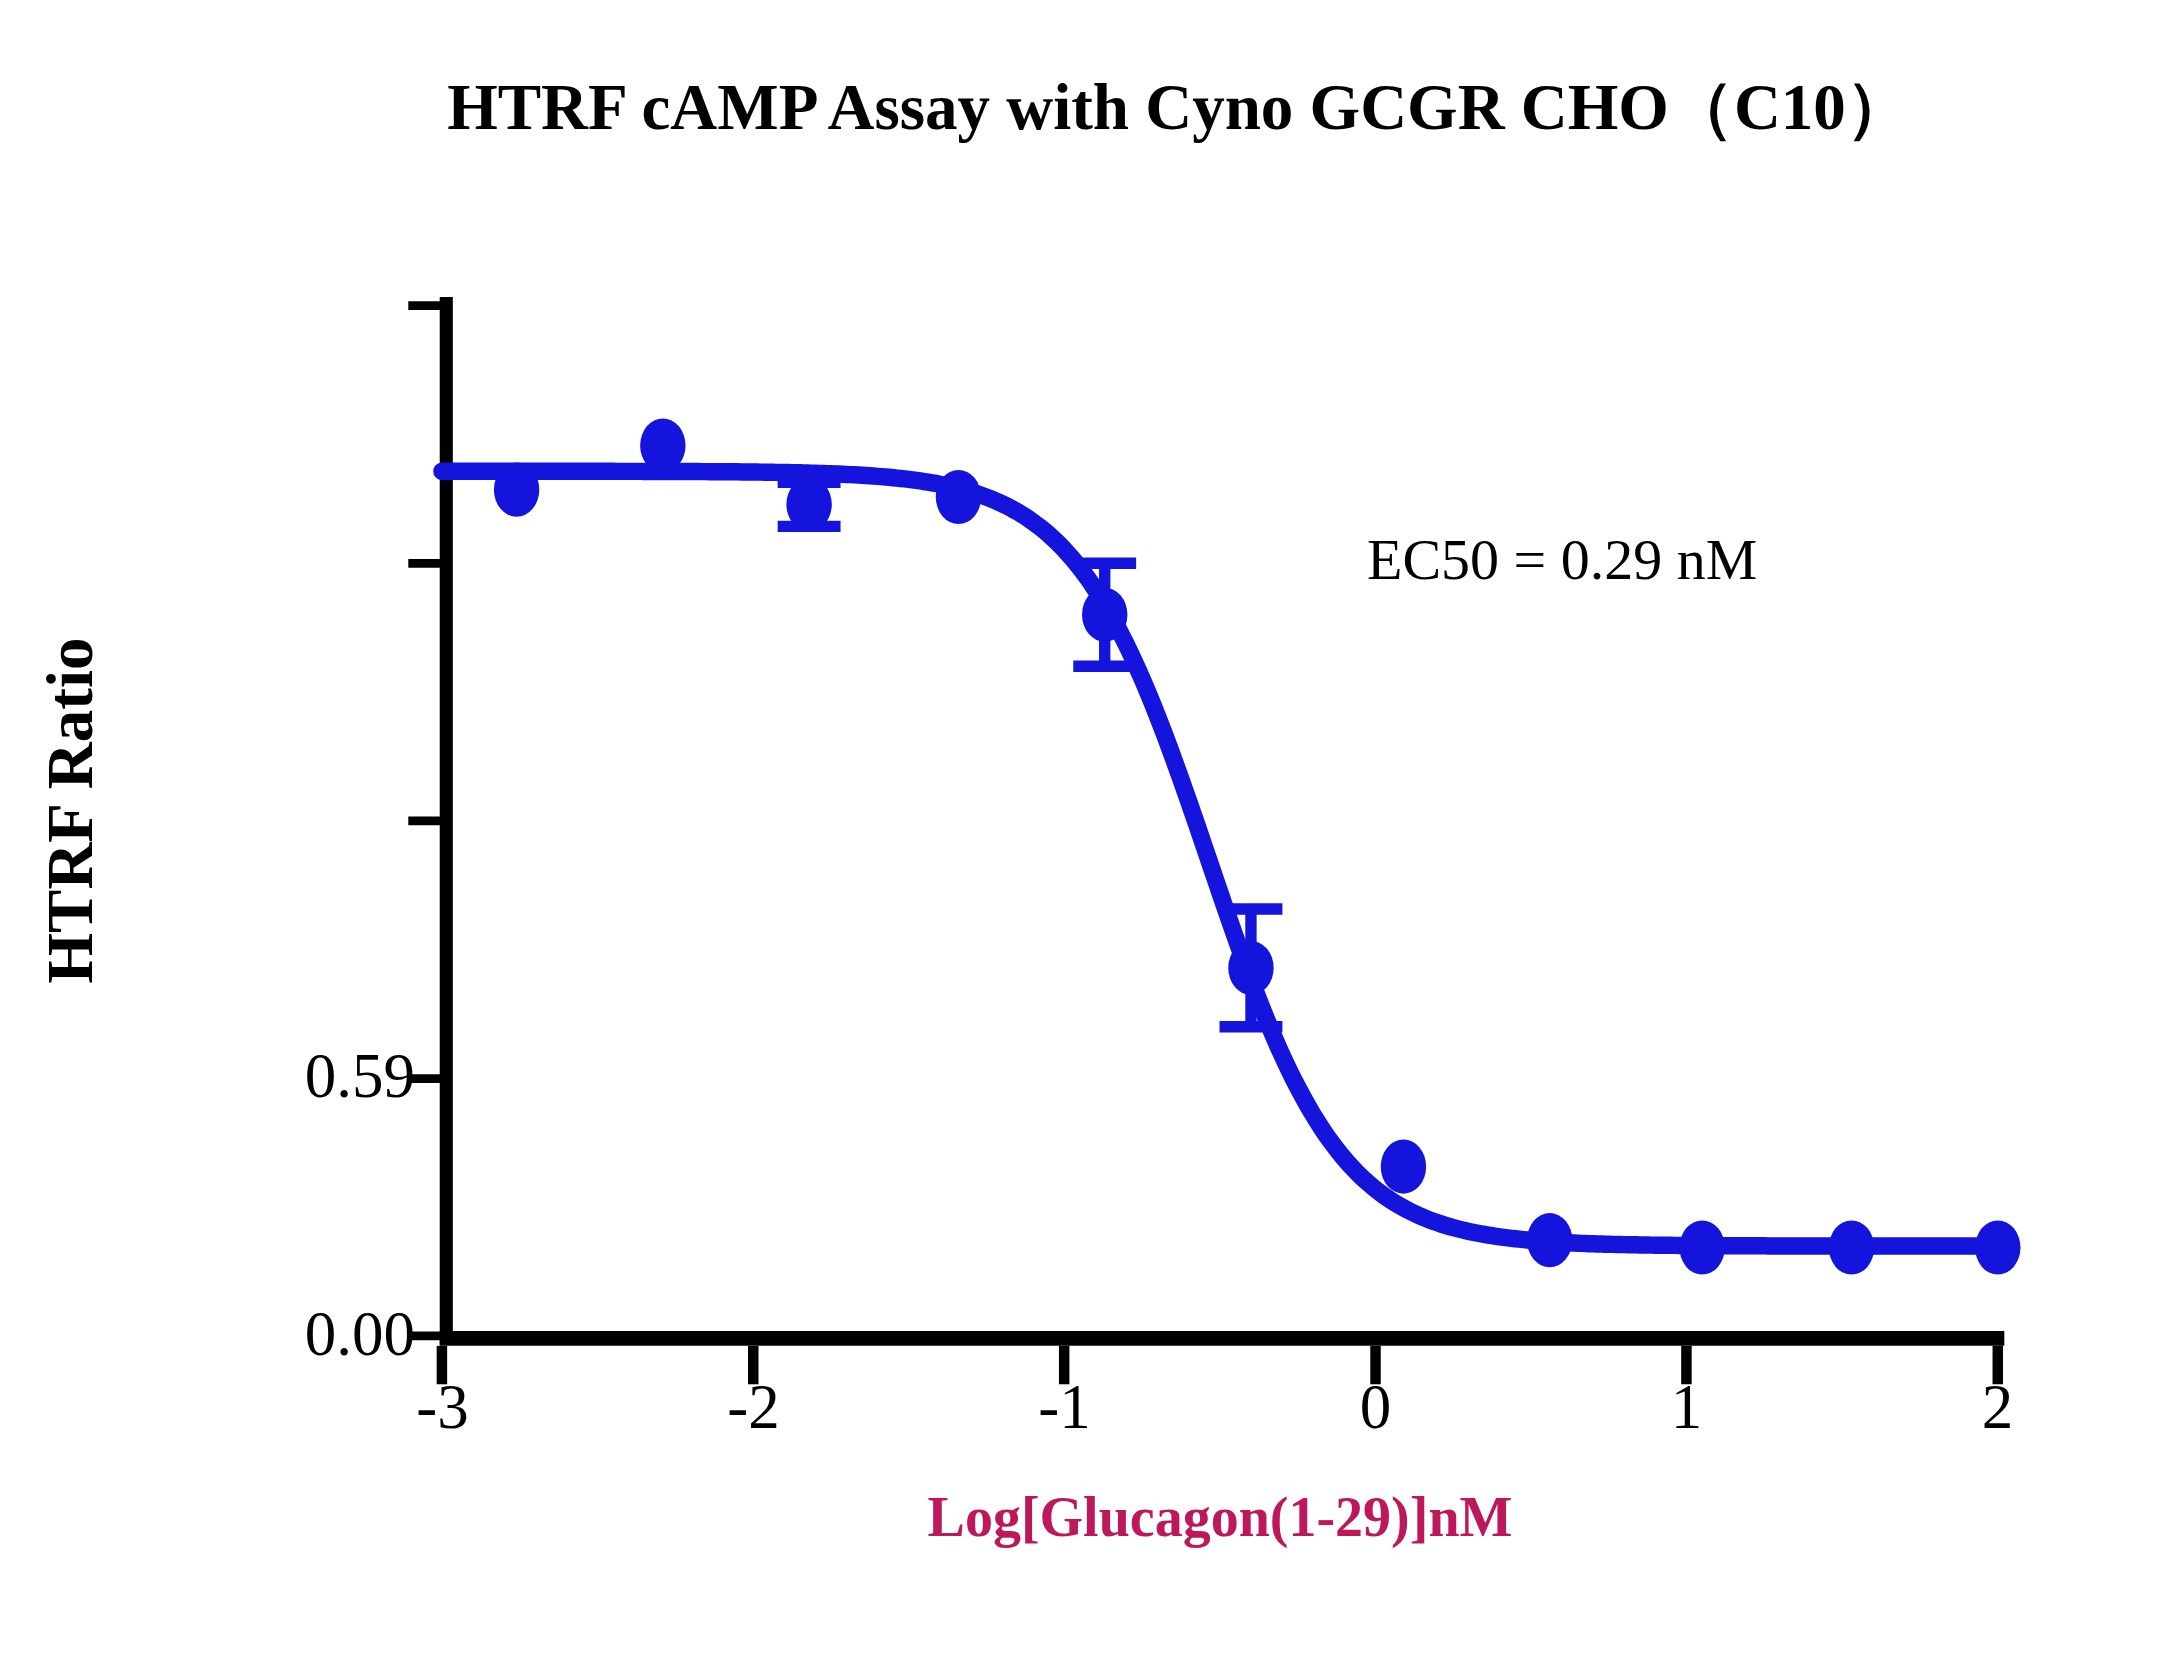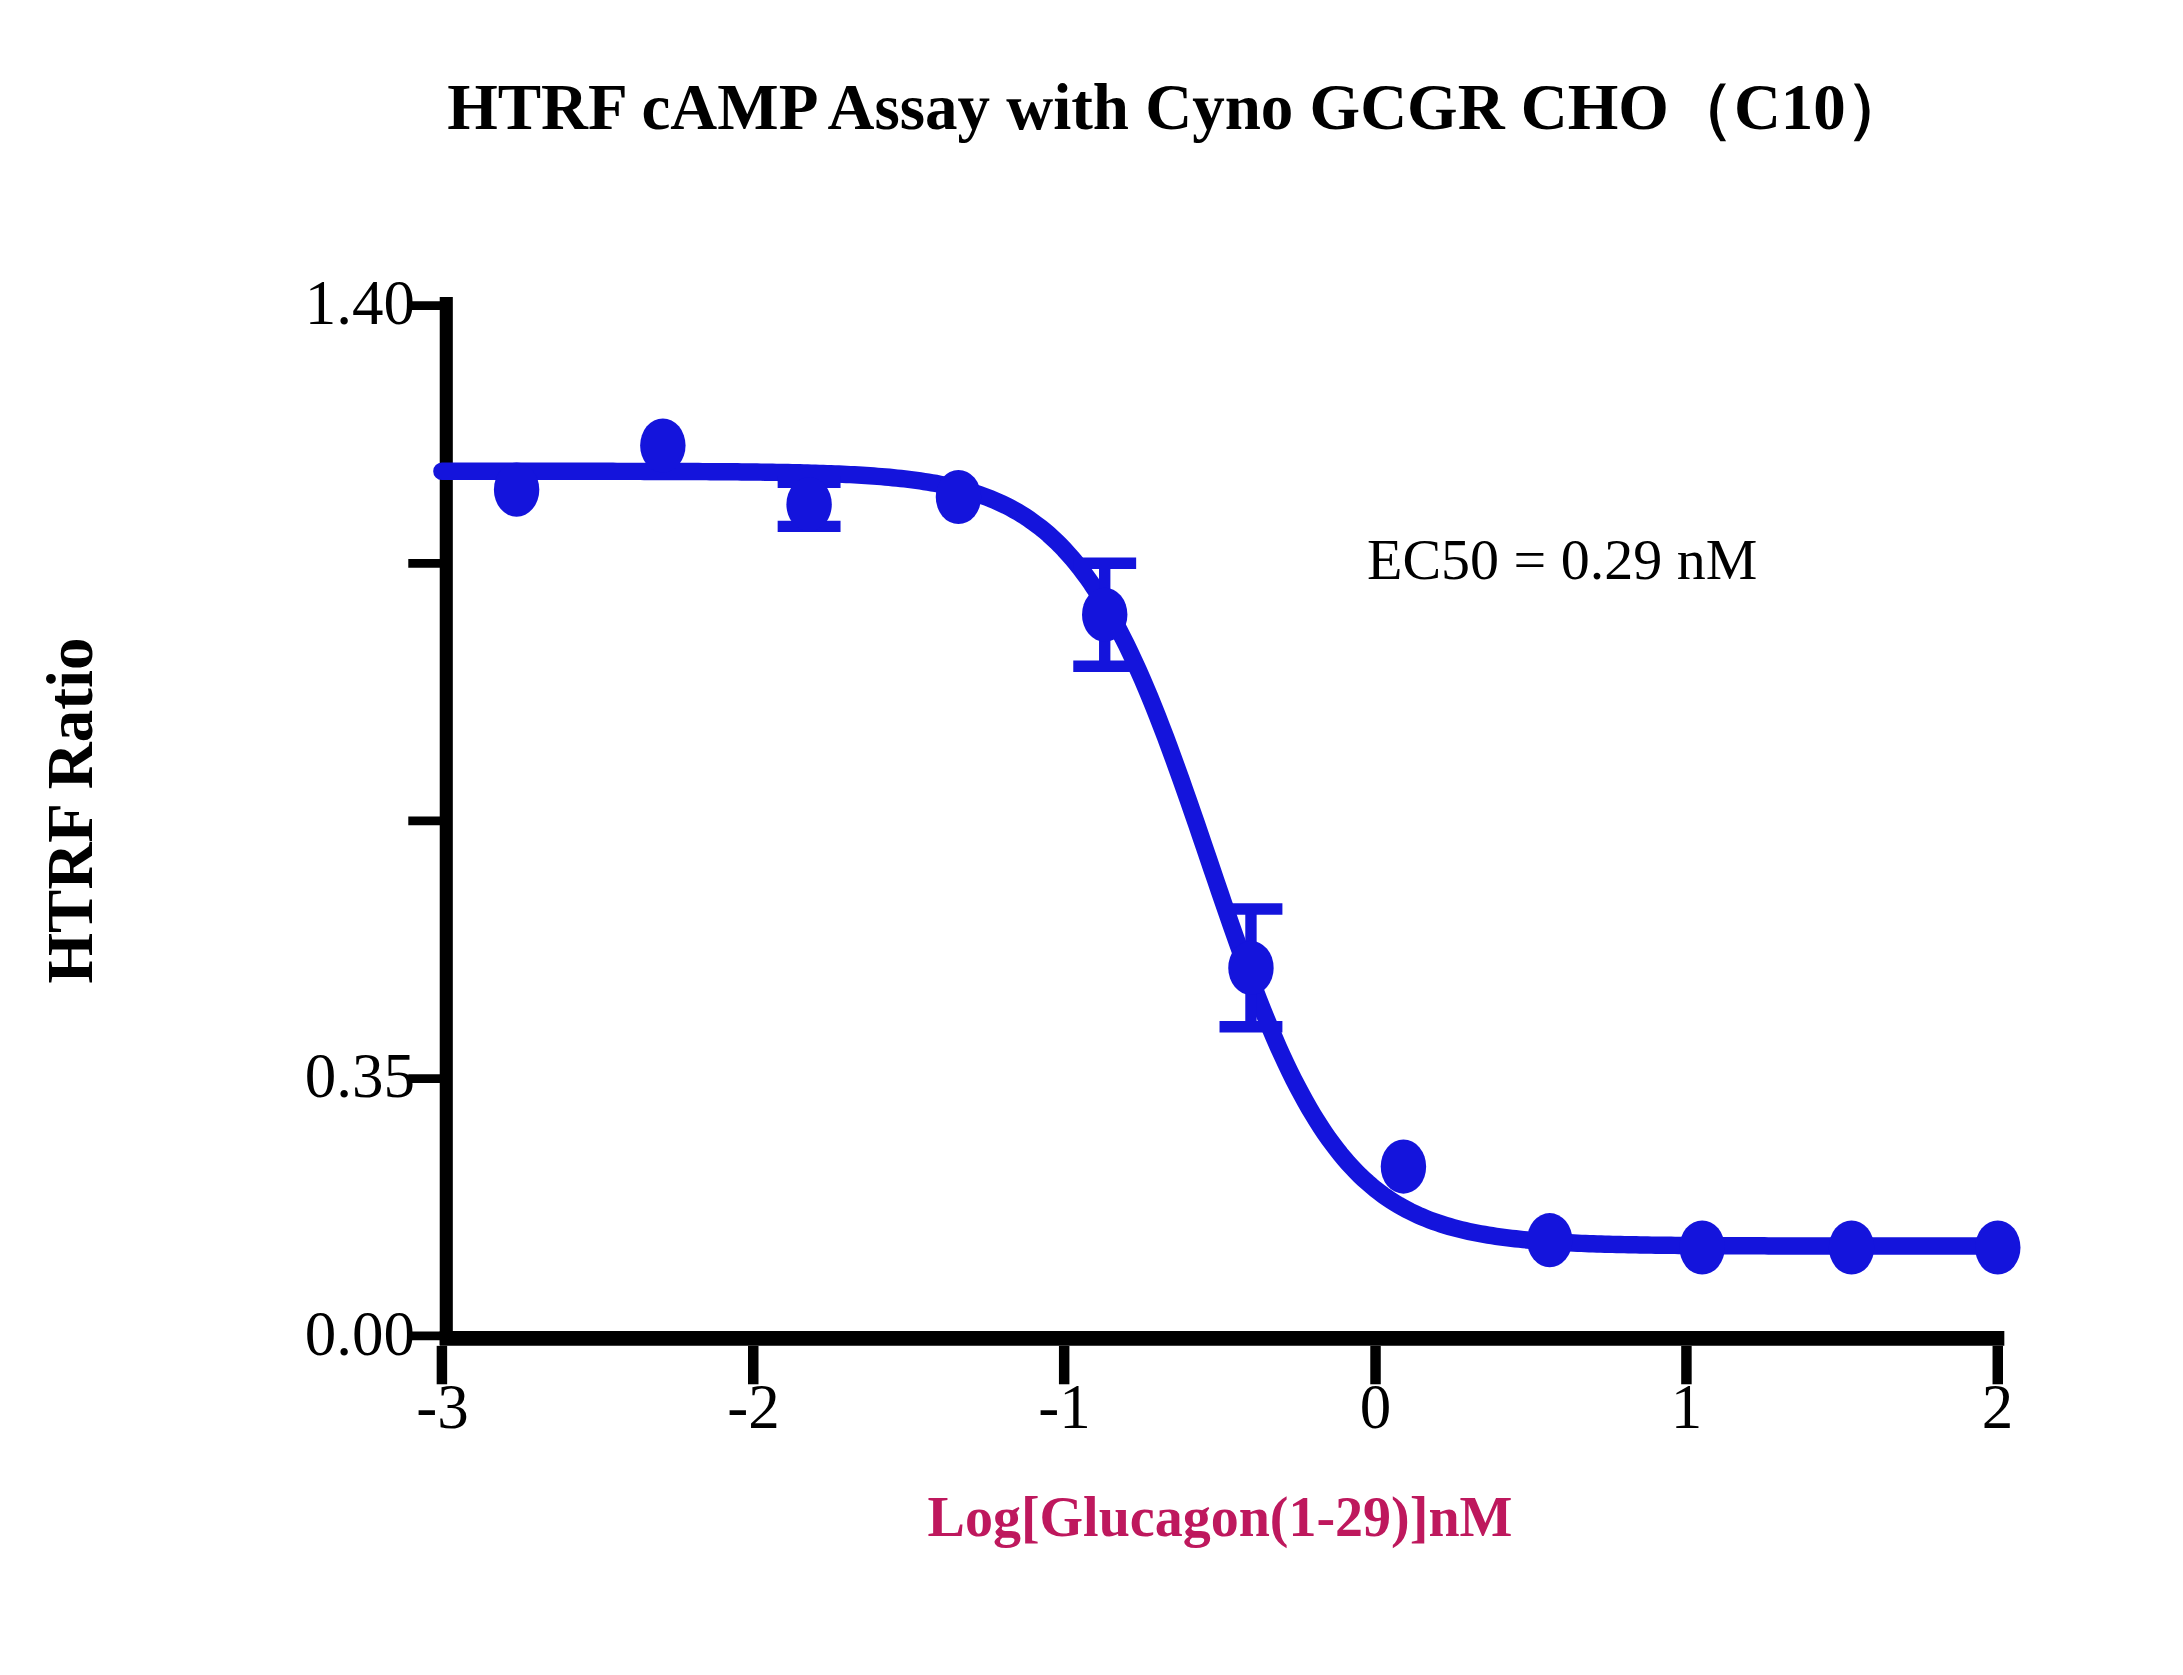--- a/index.html
+++ b/index.html
@@ -37,22 +37,21 @@
 </head>
 <body>
 
 <div id="figure">
 
   <div id="chart-title">HTRF cAMP Assay with Cyno GCGR CHO（C10）</div>
 
   <div id="y-axis-title">HTRF Ratio</div>
   <div id="x-axis-title">Log[Glucagon(1-29)]nM</div>
 
-  <div class="tick-label-y" style="left:153px;top:267px;">1.40</div>
-  <div class="tick-label-y" style="left:153px;top:1040px;">0.35</div>
+  <div class="tick-label-y" style="left:153px;top:1040px;">0.59</div>
   <div class="tick-label-y" style="left:153px;top:1298px;">0.00</div>
 
   <div class="tick-label-x" style="left:355px;top:1371px;">-3</div>
   <div class="tick-label-x" style="left:666px;top:1371px;">-2</div>
   <div class="tick-label-x" style="left:977px;top:1371px;">-1</div>
   <div class="tick-label-x" style="left:1288px;top:1371px;">0</div>
   <div class="tick-label-x" style="left:1599px;top:1371px;">1</div>
   <div class="tick-label-x" style="left:1910px;top:1371px;">2</div>
 
   <div id="ec50-annotation">EC50 = 0.29 nM</div>

